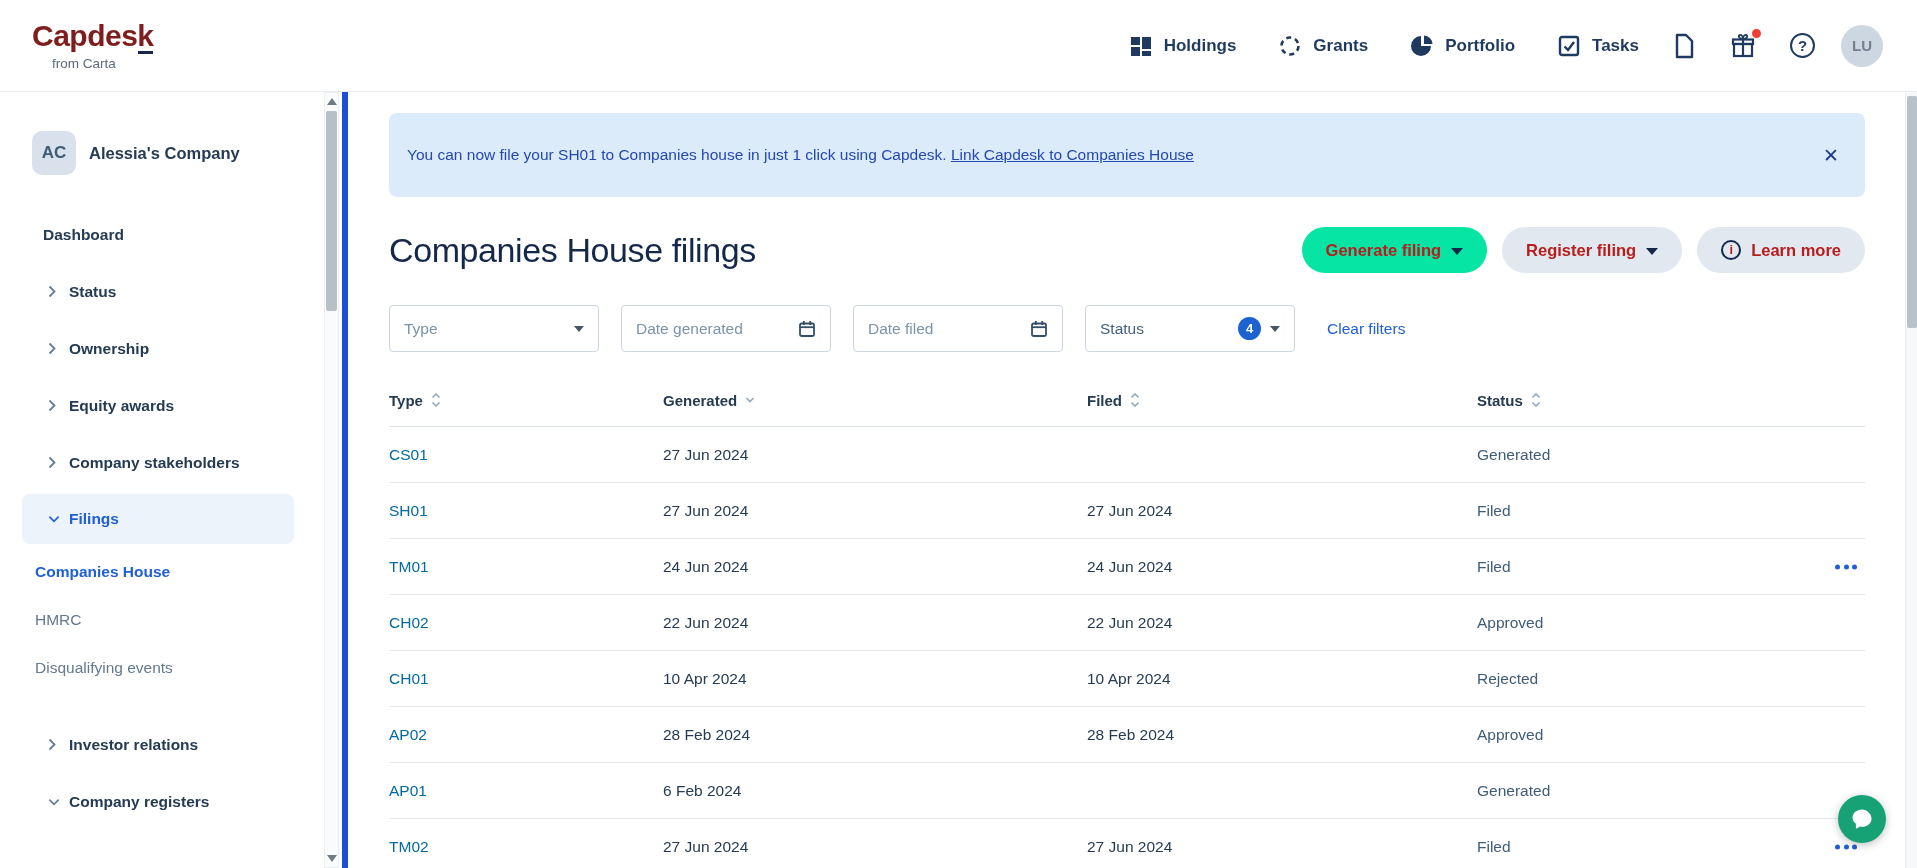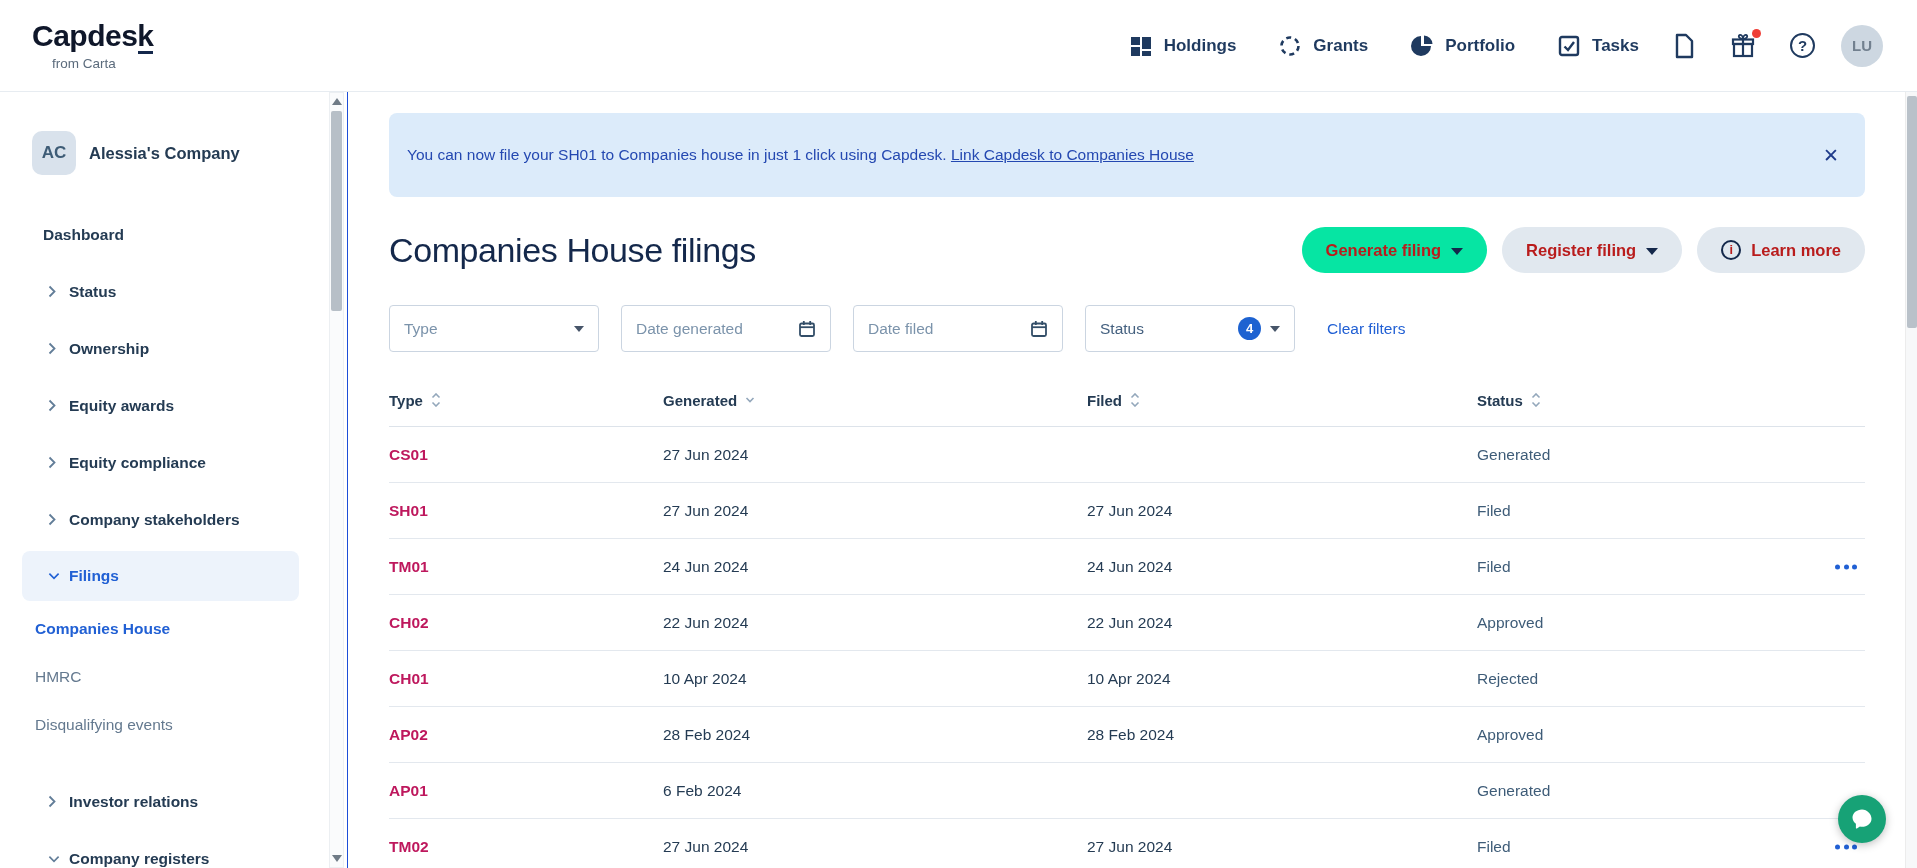--- a/index.html
+++ b/index.html
@@ -3,38 +3,38 @@
 <meta charset="utf-8">
 <style>
   * { margin:0; padding:0; box-sizing:border-box; }
   html,body { width:1917px; height:868px; overflow:hidden; background:#fff;
     font-family:"Liberation Sans", sans-serif; color:#243b53; }
 
   
   .topbar { height:92px; width:100%; background:#fff; border-bottom:1px solid #e7ecf1;
     display:flex; align-items:center; justify-content:space-between; padding:0 34px 0 32px; position:relative; z-index:5;}
   .logo-wrap { display:flex; flex-direction:column; }
-  .logo { font-size:30px; font-weight:800; color:#0f172a; letter-spacing:-0.5px; position:relative; line-height:32px;}
+  .logo { font-size:30px; font-weight:800; color:#7f1d1d; letter-spacing:-0.5px; position:relative; line-height:32px;}
   .logo-underline { position:absolute; right:1px; bottom:-2px; width:15px; height:3px; background:#14284b; }
   .tagline { font-size:13.5px; color:#5b6b7c; margin-left:20px; margin-top:4px;}
   .topnav { display:flex; align-items:center; }
   .nav-item { display:flex; align-items:center; gap:11px; margin-left:42px; cursor:pointer;
     font-size:17px; font-weight:600; color:#1f3a5f; }
   .nav-icon-btn { margin-left:34px; cursor:pointer; position:relative; display:flex; align-items:center; color:#1f3a5f;}
   .red-dot { position:absolute; top:-4px; right:-5px; width:9px; height:9px; border-radius:50%; }
   .help-circle { width:25px; height:25px; border:2.2px solid #1f3a5f; border-radius:50%;
     display:flex; align-items:center; justify-content:center; font-size:15px; font-weight:700; color:#1f3a5f;}
   .avatar { width:42px; height:42px; border-radius:50%; background:#cdd7e1; color:#72808f;
     display:flex; align-items:center; justify-content:center; font-size:15px; font-weight:600; margin-left:26px; cursor:pointer;}
 
   
   .shell { display:flex; height:776px; }
 
   
-  .sidebar { width:348px; border-right:1px solid #1d4ed8; position:relative; background:#fff; flex:0 0 348px;}
+  .sidebar { width:348px; border-right:6px solid #1d4ed8; position:relative; background:#fff; flex:0 0 348px;}
   .company { display:flex; align-items:center; gap:13px; margin:39px 0 0 32px; height:44px; cursor:pointer;}
   .company-badge { width:44px; height:44px; border-radius:10px; background:#d9e2ec; color:#3e5c76;
     display:flex; align-items:center; justify-content:center; font-size:17px; font-weight:600;}
   .company-name { font-size:16.5px; font-weight:600; color:#243b53;}
   .side-list { margin-top:31px; }
   .side-item { height:57px; display:flex; align-items:center; padding-left:48px; cursor:pointer;
     font-size:15.5px; font-weight:700; color:#243b53;text-align:right; }
   .side-item.noarrow { padding-left:43px; }
   .side-item .chev { display:flex; width:12px; margin-right:9px; color:#627d98; flex:0 0 12px;}
   .side-item.active { background:#edf3fb; border-radius:8px; height:50px; margin:3px 48px 4px 22px;
@@ -87,21 +87,21 @@
   .clear-link { font-size:15.5px; color:#2160d4; cursor:pointer; margin-left:10px;}
 
   
   .tbl { margin-top:0; }
   .tbl-head { display:flex; align-items:center; height:53px; border-bottom:1px solid #dde3ea;
     font-size:15px; font-weight:700; color:#243b53; margin-top:22px;}
   .th { display:flex; align-items:center; gap:8px; cursor:pointer;}
   .c-type { width:274px; } .c-gen { width:424px; } .c-filed { width:390px; } .c-status { flex:1; }
   .tbl-row { display:flex; align-items:center; height:56px; border-bottom:1px solid #e3e8ee;
     font-size:15.5px; position:relative; }
-  .cell-type a { color:#be185d; font-weight:700; text-decoration:none; cursor:pointer;}
+  .cell-type a { color:#0369a1; font-weight:400; text-decoration:none; cursor:pointer;}
   .cell-date { color:#243b53; }
   .cell-status { color:#3e5c78; }
   .row-menu { position:absolute; right:6px; top:50%; transform:translateY(-50%);
     display:flex; gap:3.5px; cursor:pointer; padding:6px 2px;}
   .row-menu i { width:5px; height:5px; border-radius:50%; background:#2160d4; display:block;}
 
   
   .page-scroll { position:fixed; top:92px; right:0; bottom:0; width:12px; background:#f7f8f9;
     border-left:1px solid #ececec; display:flex; flex-direction:column; align-items:center;}
   .page-thumb { width:10px; height:232px; background:#b9c1c9; margin-top:4px; border-radius:2px; cursor:pointer;}
@@ -210,28 +210,20 @@
           </span>
         <span>Ownership</span>
       </div>
       <div class="side-item">
         <span class="chev">
             <svg width="8" height="13" viewBox="0 0 8 13" fill="none">
               <path d="M1.5 1.5 L6.5 6.5 L1.5 11.5" stroke="#627d98" stroke-width="1.8"></path>
             </svg>
           </span>
         <span>Equity awards</span>
-      </div>
-      <div class="side-item">
-        <span class="chev">
-            <svg width="8" height="13" viewBox="0 0 8 13" fill="none">
-              <path d="M1.5 1.5 L6.5 6.5 L1.5 11.5" stroke="#627d98" stroke-width="1.8"></path>
-            </svg>
-          </span>
-        <span>Equity compliance</span>
       </div>
       <div class="side-item">
         <span class="chev">
             <svg width="8" height="13" viewBox="0 0 8 13" fill="none">
               <path d="M1.5 1.5 L6.5 6.5 L1.5 11.5" stroke="#627d98" stroke-width="1.8"></path>
             </svg>
           </span>
         <span>Company stakeholders</span>
       </div>
       <div class="side-item active">

